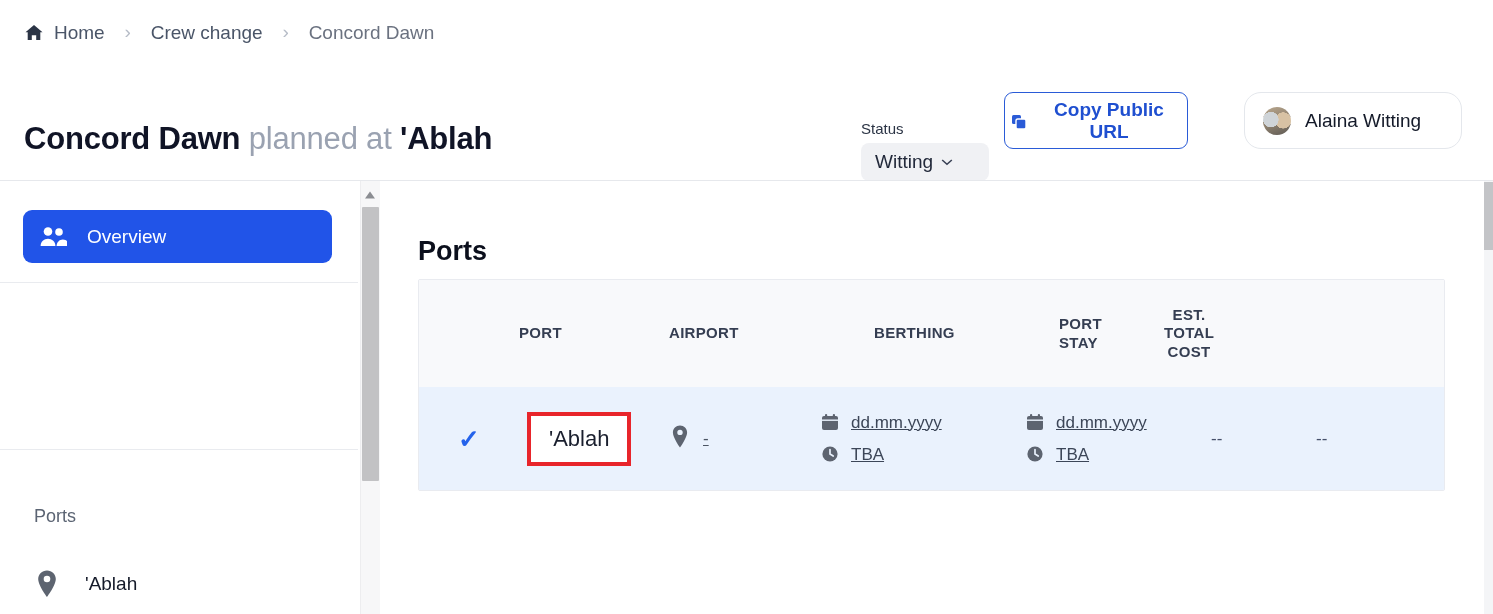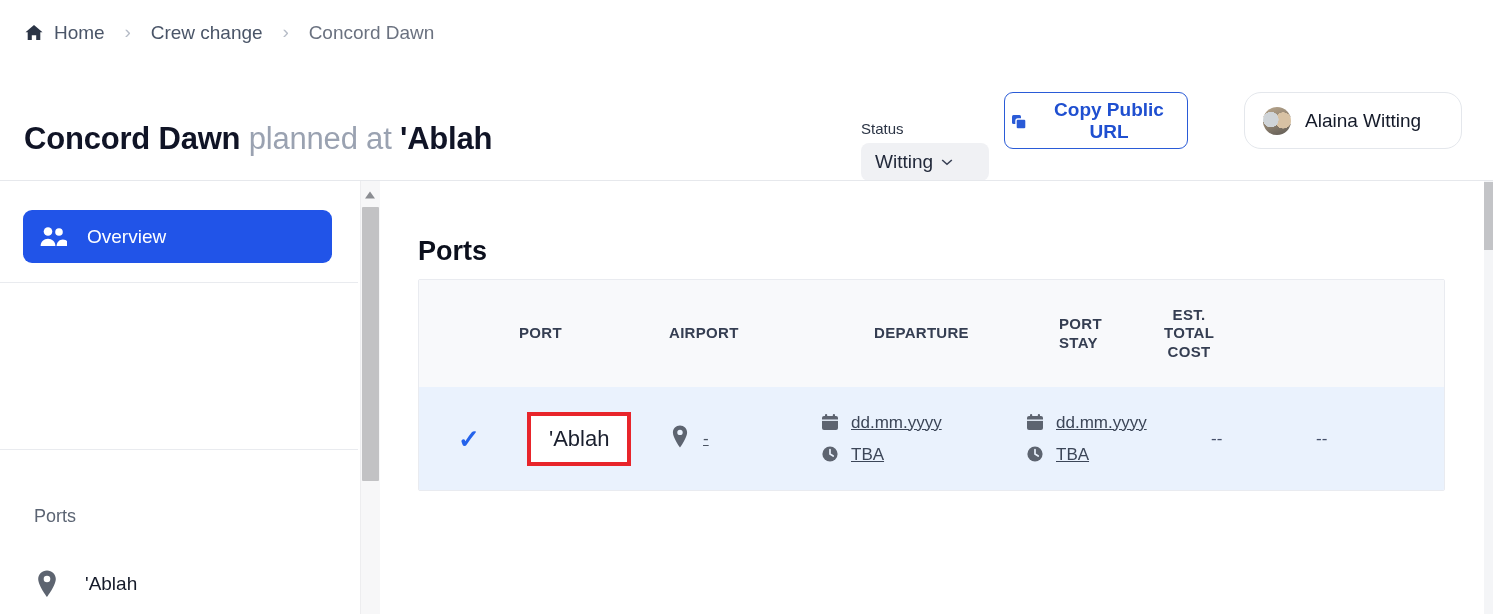--- a/index.html
+++ b/index.html
@@ -315,21 +315,21 @@
 
   <section class="main">
     <h2 class="ports-heading">Ports</h2>
 
     <div class="table-card">
 
       <div class="t-row t-head">
         <div class="cell c-check"></div>
         <div class="cell c-port">PORT</div>
         <div class="cell c-berth">AIRPORT</div>
-        <div class="cell c-dep">DEPARTURE</div>
+        <div class="cell c-dep">BERTHING</div>
         <div class="cell c-stay" style="white-space:pre-line">PORT
 STAY</div>
         <div class="cell c-cost" style="white-space:pre-line">EST.
 TOTAL
 COST</div>
       </div>
 
       <div class="t-row t-body">
         <div class="cell c-check cellwrap">
           <span class="check-mark">✓</span>

